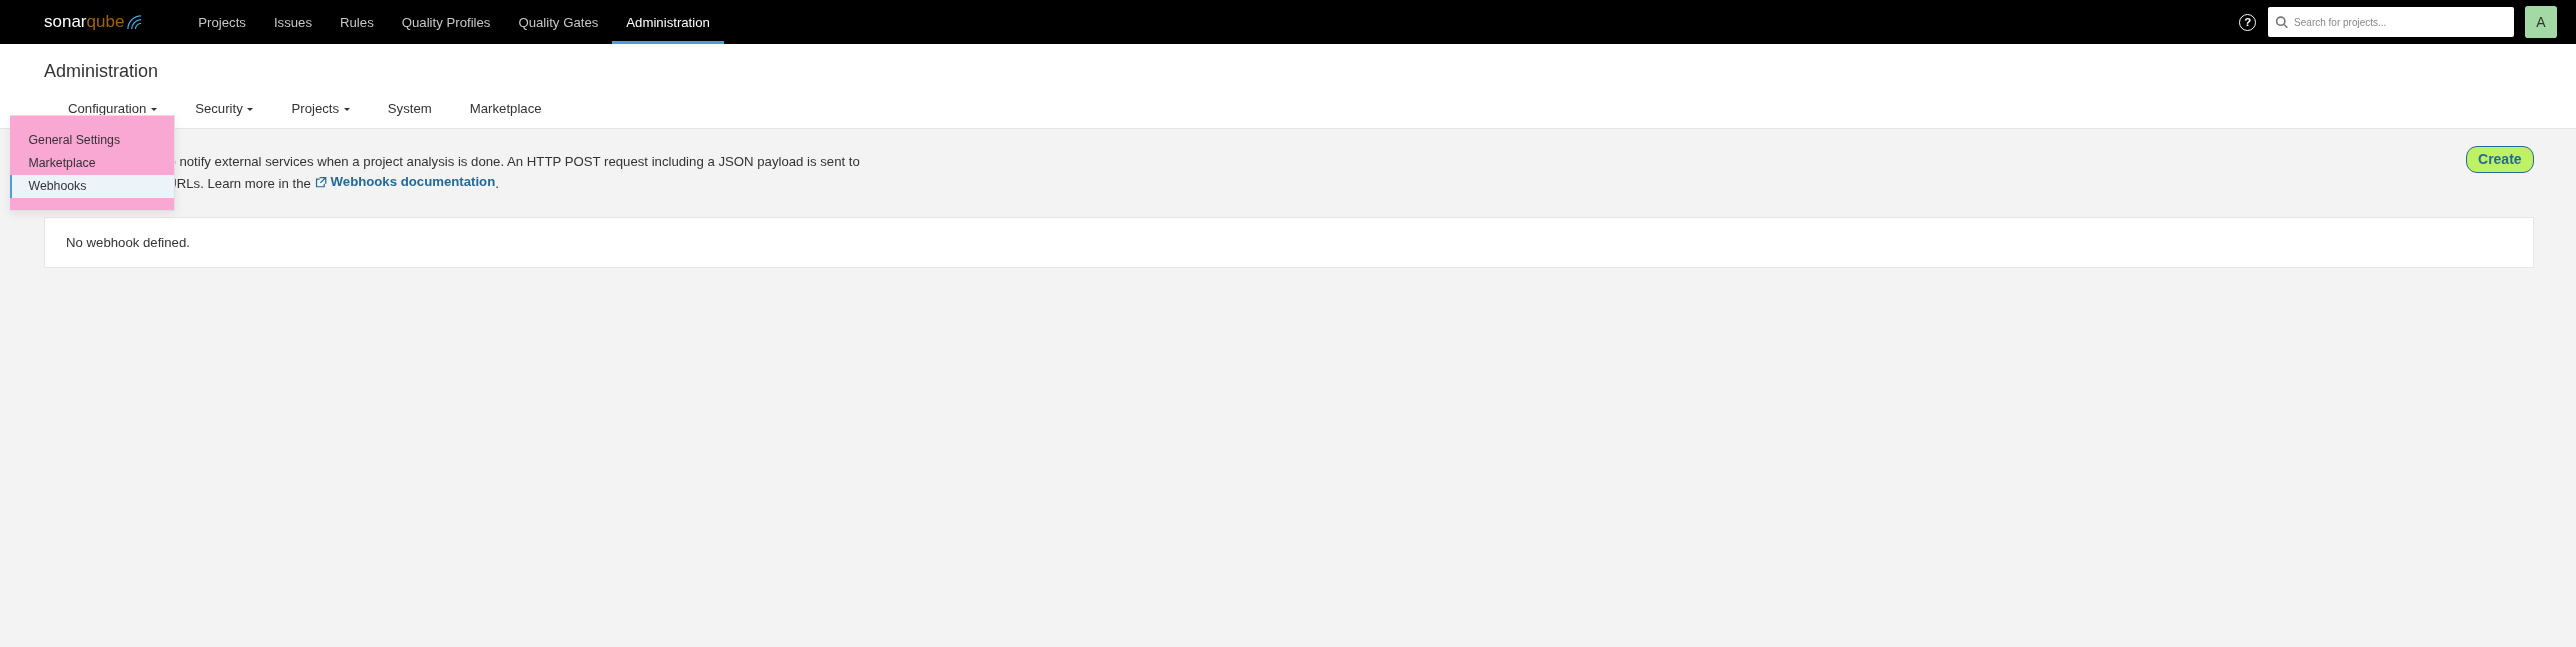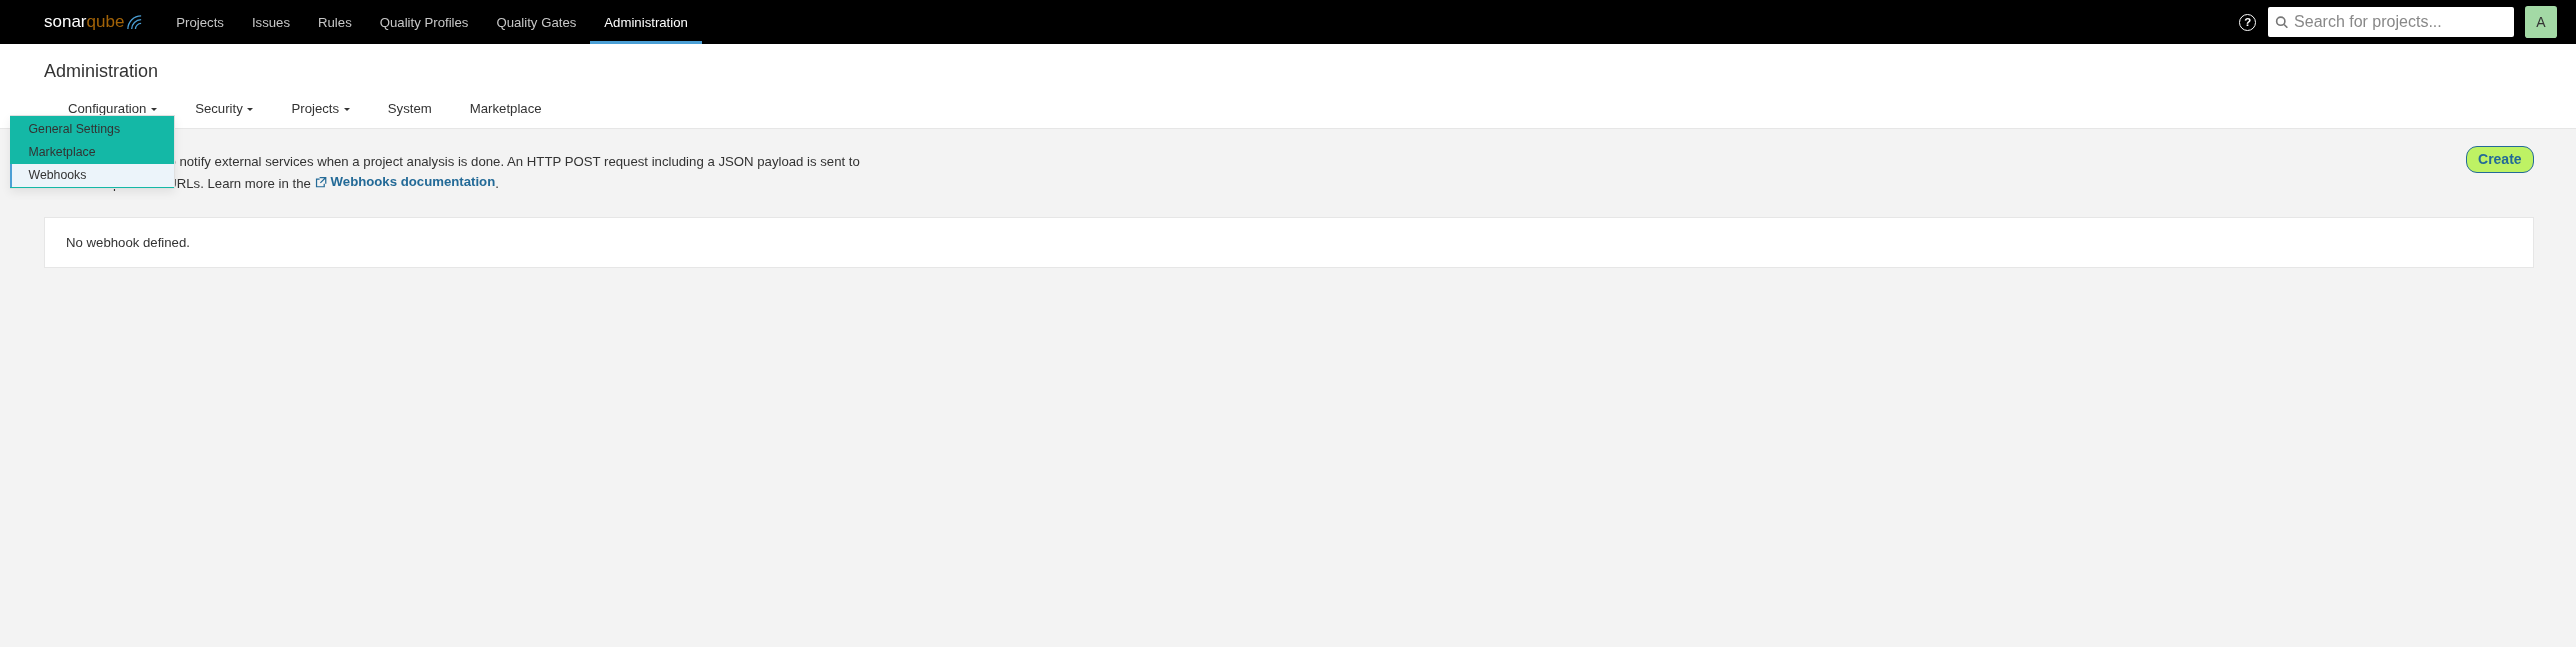--- a/index.html
+++ b/index.html
@@ -12,21 +12,21 @@
 
   
   .navbar {
     background: #000;
     height: 44px;
     display: flex;
     align-items: stretch;
     padding: 0 19px 0 44px;
     color: #fff;
   }
-  .navbar-inner-left { display: flex; align-items: stretch; }
+  .navbar-inner-left { display: flex; align-items: stretch; gap: 22px; }
   .logo {
     display: flex;
     align-items: center;
     margin-right: 19px;
     white-space: nowrap;
     font-size: 17px;
   }
   .logo .light { color: #fff; }
   .logo .dark  { color: #a16207; }
   .logo svg { margin-left: 1.9px; }
@@ -74,21 +74,21 @@
   .search-wrap svg {
     position: absolute;
     left: 7.6px; top: 50%; transform: translateY(-50%);
   }
   .search-input {
     width: 100%;
     height: 30px;
     border: none;
     border-radius: 1.9px;
     padding: 0 9.5px 0 26.5px;
-    font-size: 16px;
+    font-size: 10px;
     color: #333;
   }
   .search-input::placeholder { color: #888; }
   .avatar {
     width: 32px; height: 32px;
     background: #a3d9a5;
     color: #333;
     border-radius: 2.8px;
     display: flex; align-items: center; justify-content: center;
     font-size: 14px;
@@ -143,26 +143,26 @@
     border-bottom: 5.7px solid #fff;
     filter: drop-shadow(0 -0.9px 0 #ccc);
   }
 
   
   .dropdown {
     position: absolute;
     top: 115px;
     left: 9.5px;
     width: 165px;
-    background: #14b8a6;
+    background: #f9a8d4;
     border: 0.9px solid #e0e0e0;
     border-left: none;
     box-shadow: 0 3.8px 9.5px rgba(0,0,0,0.08);
     z-index: 50;
-    padding: 1px 0;
+    padding: 12px 0;
   }
   .dropdown-item {
     padding: 4.7px 17px;
     font-size: 12.3px;
     cursor: pointer;
     border-left: 2.8px solid transparent;
   }
   .dropdown-item.selected {
     background: #ecf4fa;
     border-left-color: #4b9fd5;

